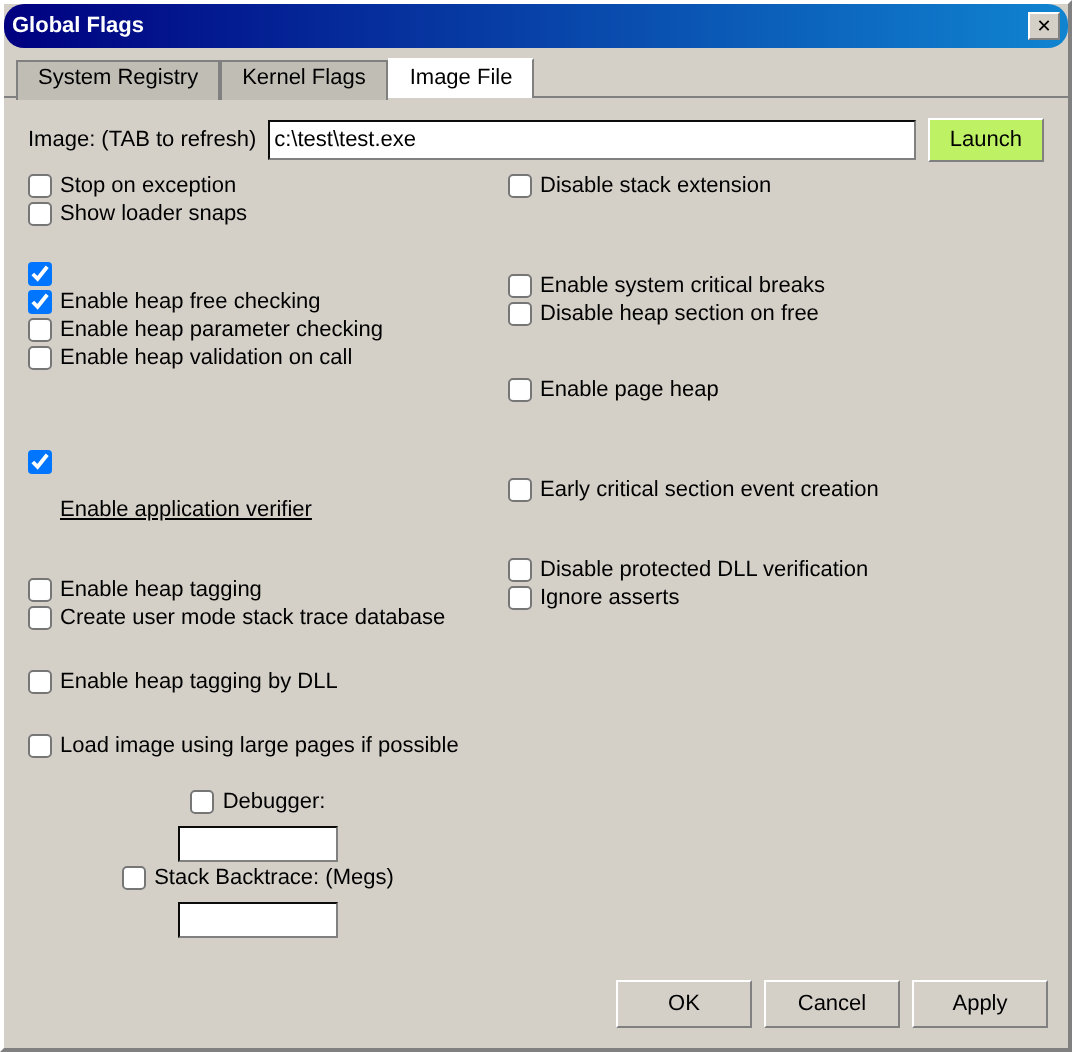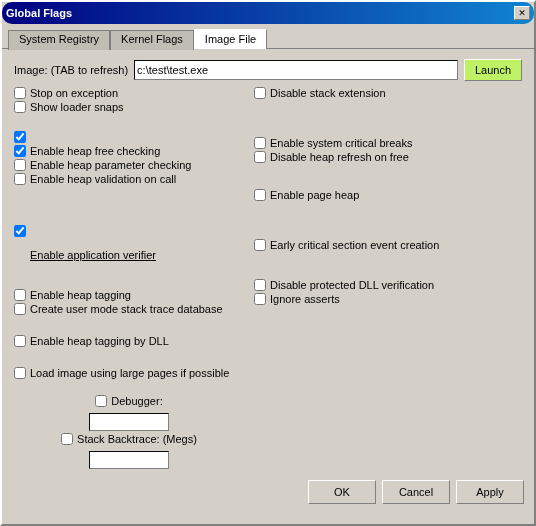--- a/index.html
+++ b/index.html
@@ -179,21 +179,21 @@
       border: 1px inset #808080;
       border-top-color: #606060;
       border-left-color: #606060;
       background: white;
       font-size: 11px;
       padding: 1px 2px;
     }
 
     .footer {
       position: absolute;
-      bottom: 20px;
+      bottom: 10px;
       right: 10px;
       display: flex;
       gap: 6px;
     }
 
     .footer-btn {
       width: 68px;
       height: 24px;
       background: #d4d0c8;
       border: 1px solid;
@@ -331,21 +331,21 @@
 
         <div style="height:28px;"></div>
 
         <div class="section checkbox-group">
           <label class="checkbox-item">
             <input type="checkbox" style=""> 
               <span>Enable system critical breaks</span>
           </label>
           <label class="checkbox-item">
             <input type="checkbox" style=""> 
-              <span>Disable heap refresh on free</span>
+              <span>Disable heap section on free</span>
           </label>
         </div>
 
         <div style="height:16px;"></div>
 
         <div class="section checkbox-group">
           <label class="checkbox-item">
             <input type="checkbox" style=""> 
               <span>Enable page heap</span>
           </label>

